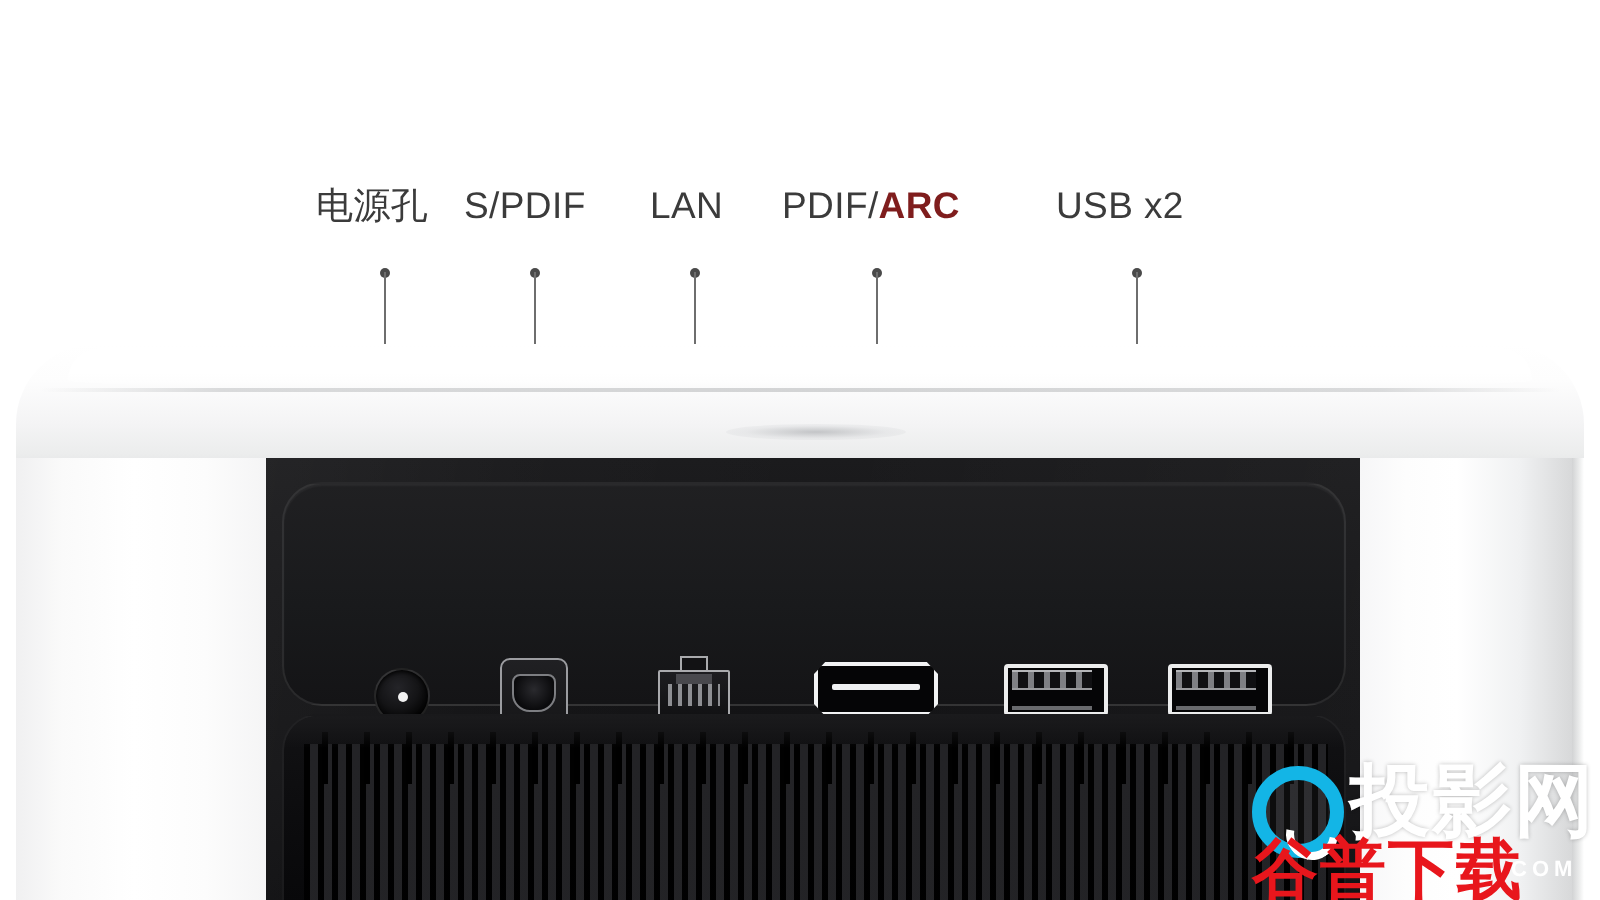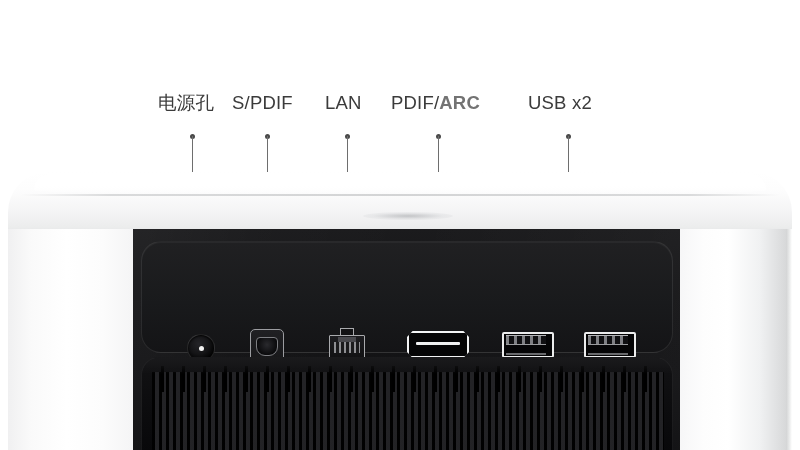--- a/index.html
+++ b/index.html
@@ -20,21 +20,21 @@
 
   
   .callout-label {
     position: absolute;
     font-size: 18.5px;
     color: #3b3b3b;
     letter-spacing: 0.2px;
     white-space: nowrap;
     line-height: 1;
   }
-  .callout-label .bold { font-weight: bold; color: #737373; }
+  .callout-label .bold { font-weight: bold; color: #7f1d1d; }
 
   
   .leader {
     position: absolute;
     width: 1.4px;
     background: #6e6e6e;
   }
   .leader-dot {
     position: absolute;
     width: 5px;
@@ -529,14 +529,22 @@
       <div class="port-name" style="left:447px; top:148px; width:60px;">USB</div>
 
       <div class="vent-bezel">
         <div class="vent-slats"></div>
         <div class="vent-slats-2"></div>
         <div class="vent-top-shade"></div>
       </div>
     </div>
   </div>
 
+  <div class="watermark">
+    <div class="wm-ring">
+      <div class="wm-arc"></div>
+    </div>
+    <div class="wm-cn">投影网</div>
+    <div class="wm-com">.COM</div>
+    <div class="wm-red">谷普下载</div>
+  </div>
 
 </div>
 
 </body></html>

